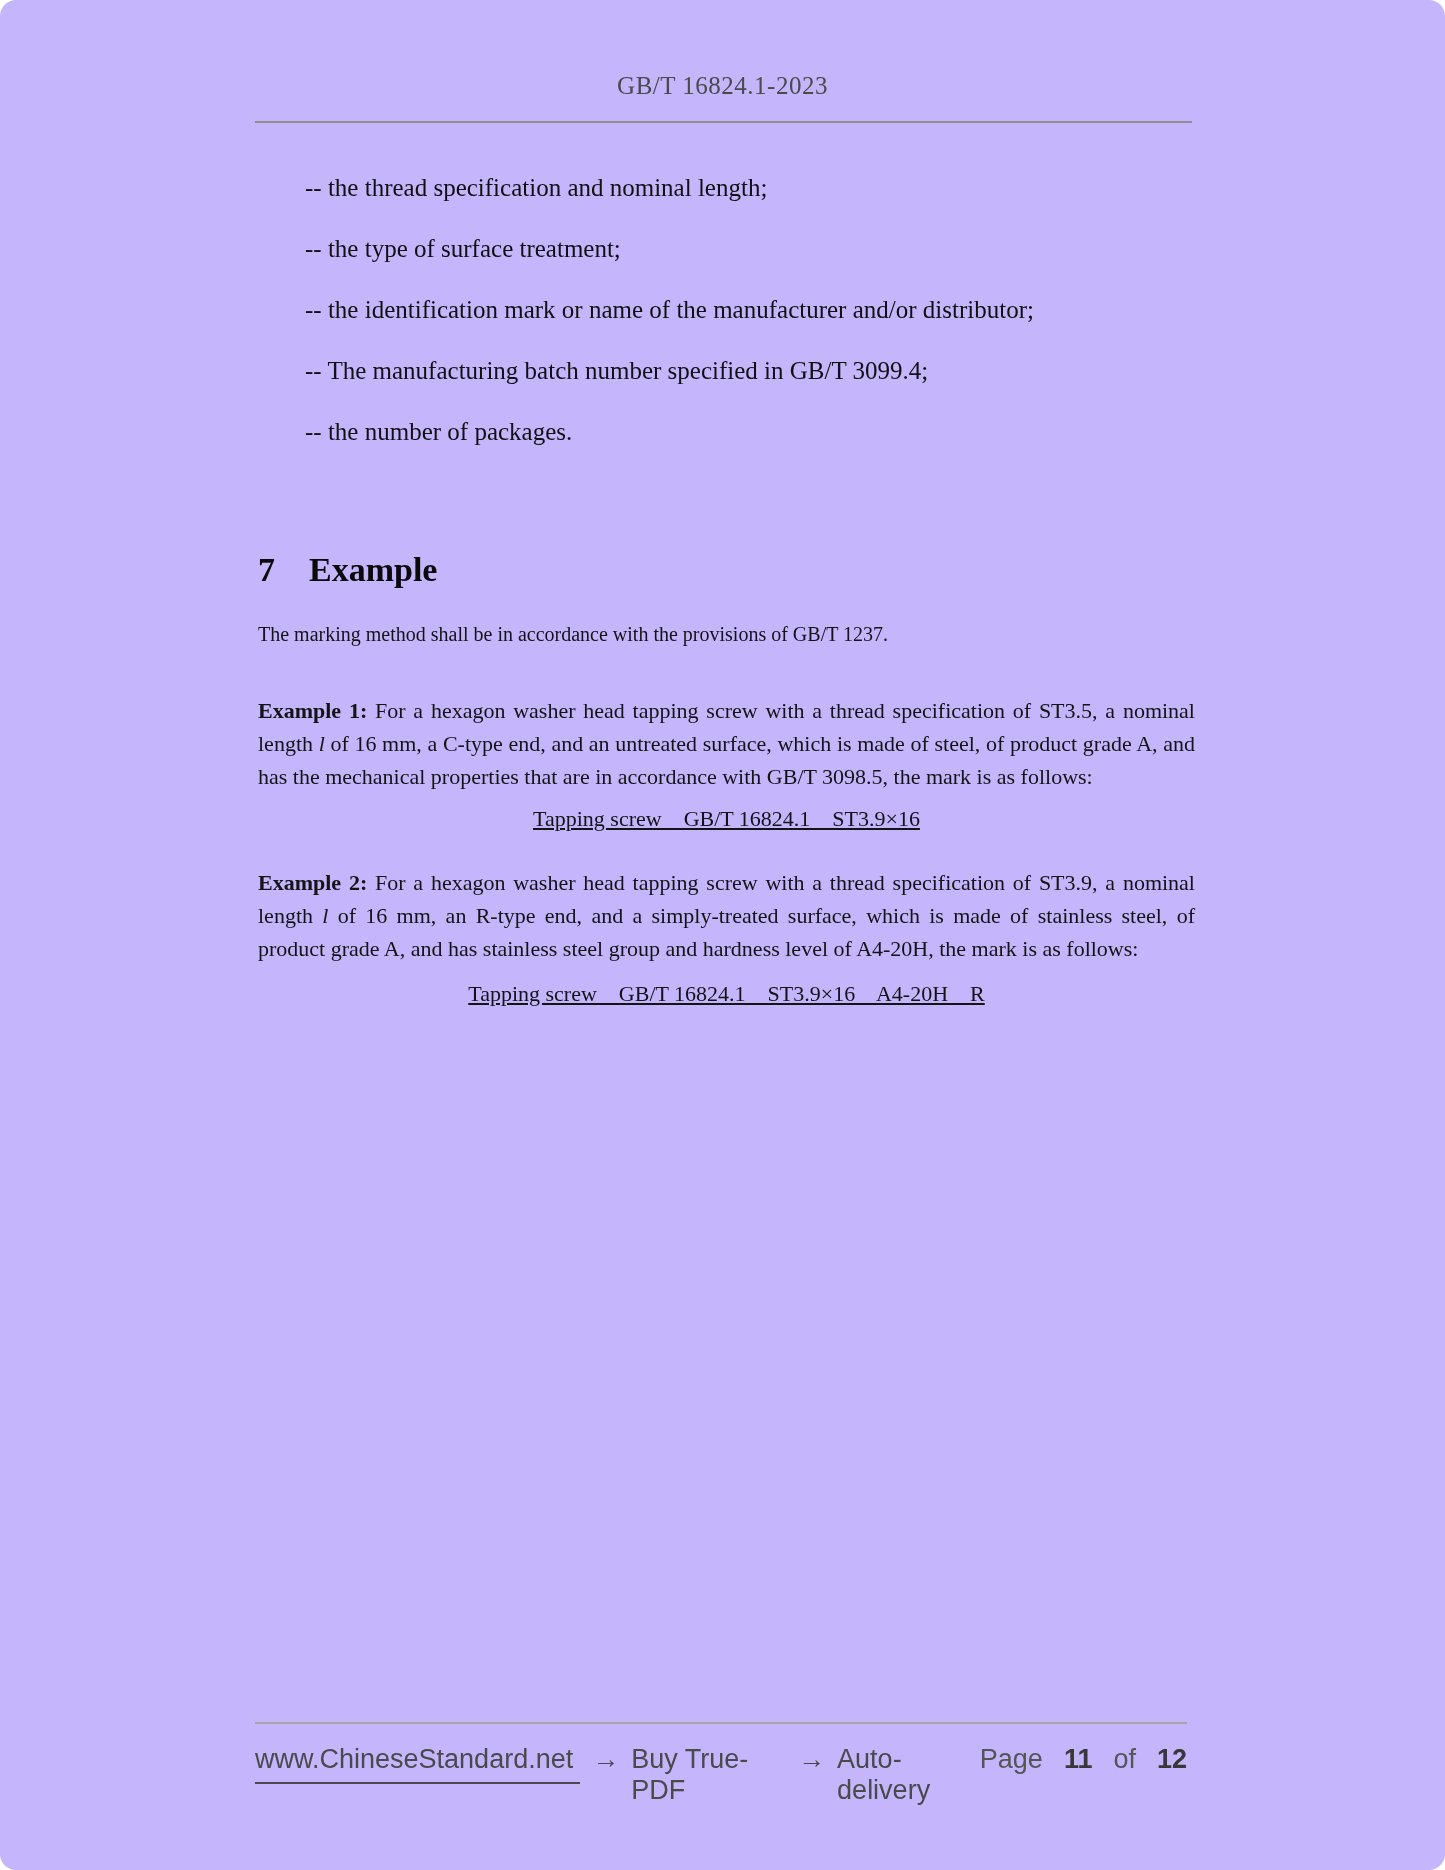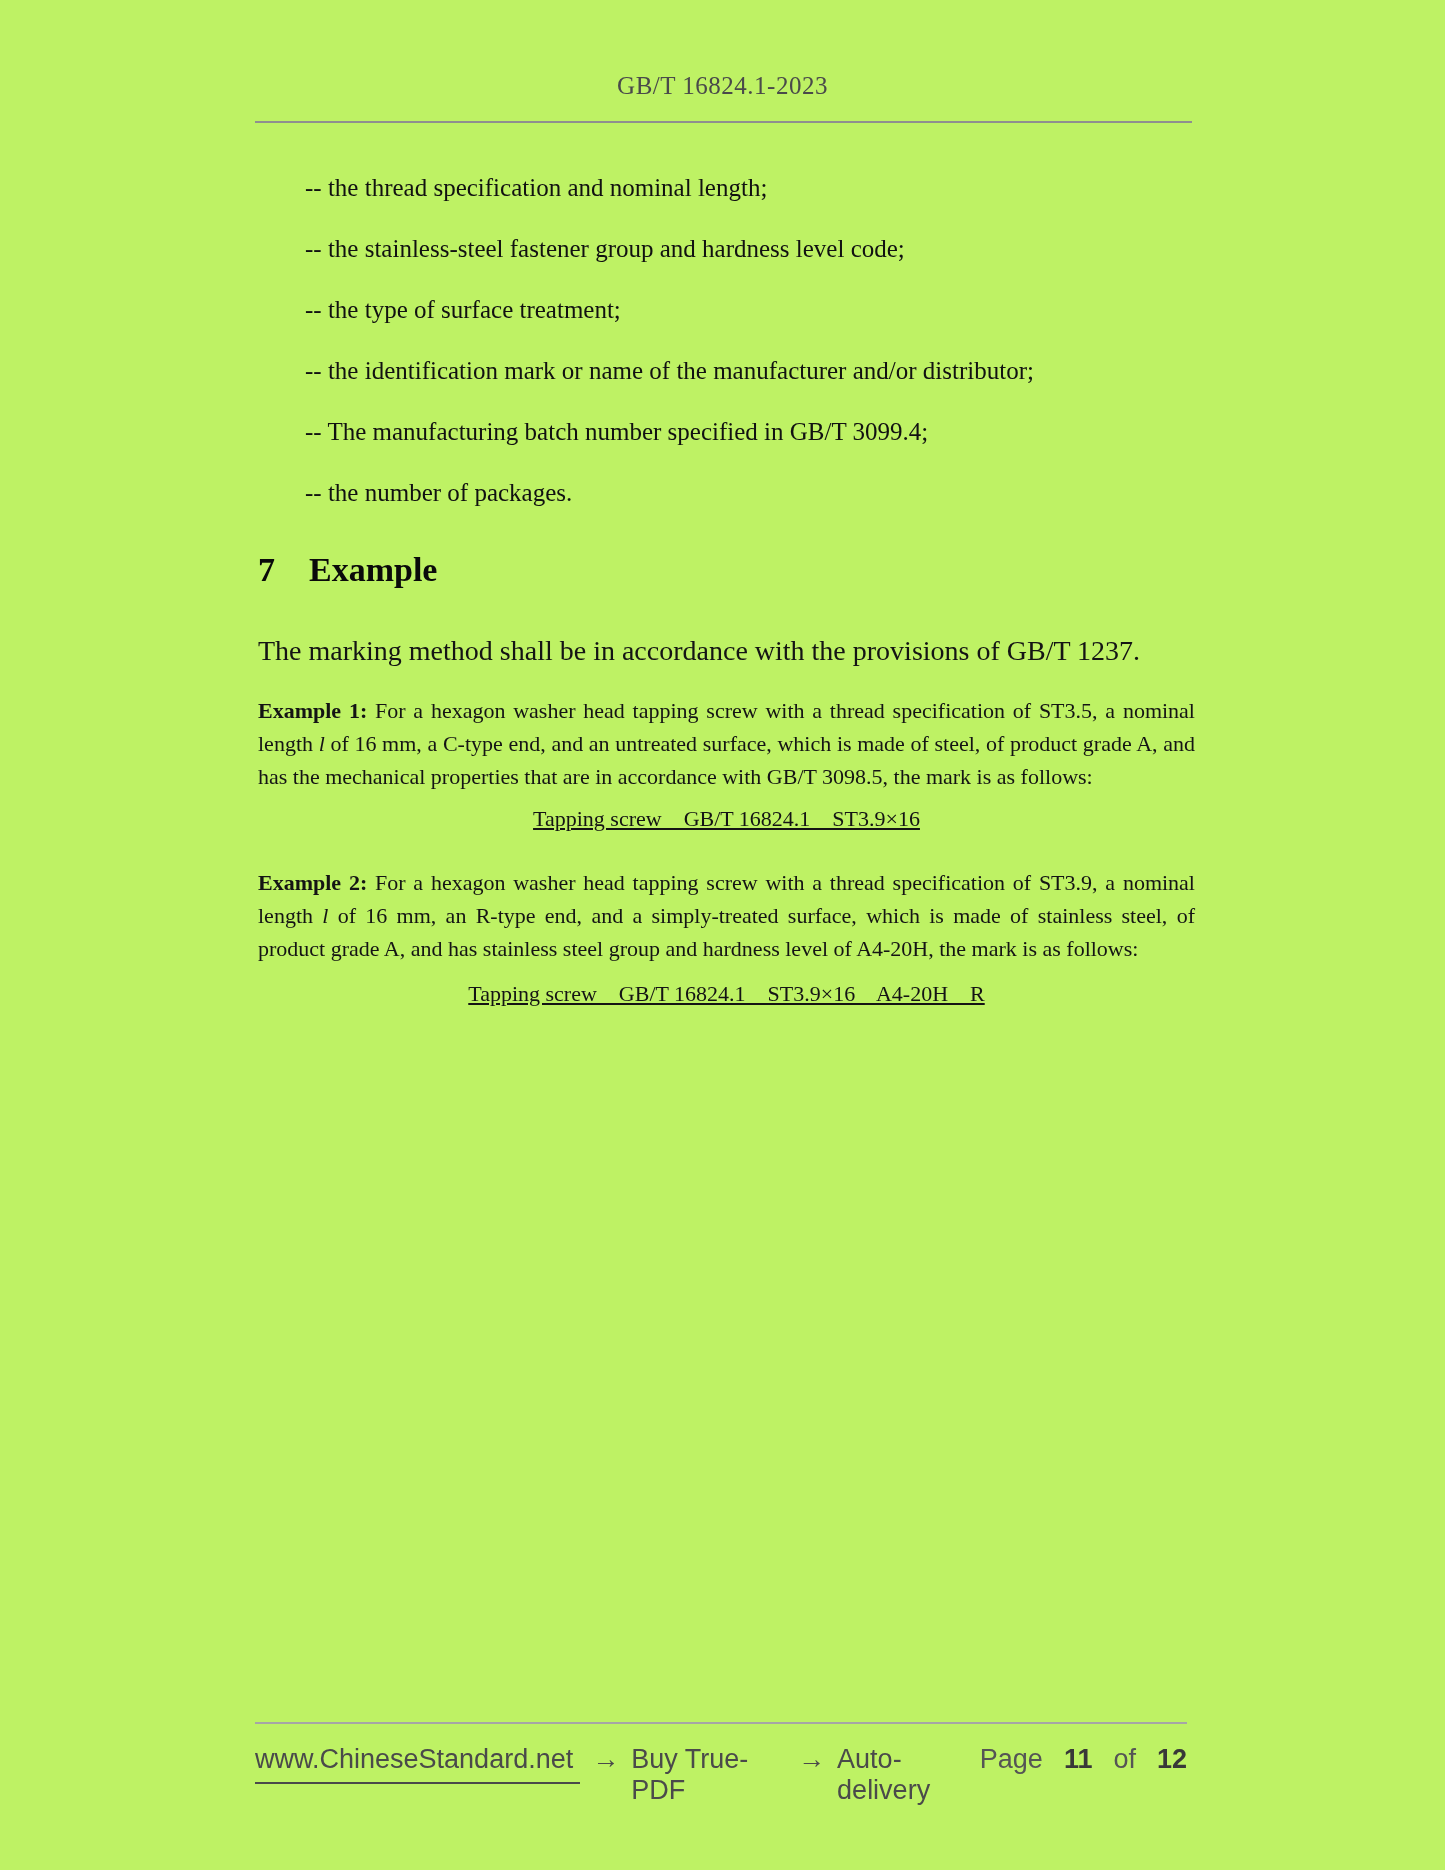--- a/index.html
+++ b/index.html
@@ -8,21 +8,22 @@
     width: 1445px;
     height: 1870px;
     position: relative;
     font-family: "Liberation Serif", "DejaVu Serif", serif;
     color: #141414;
     overflow: hidden;
   }
   .page {
     position: absolute;
     inset: 0;
-    background: #bef264;
+    background: #c4b5fd;
+    border-radius: 16px;
   }
 
   
   .doc-header-title {
     position: absolute;
     top: 72px;
     left: 0;
     width: 100%;
     text-align: center;
     font-size: 25px;
@@ -60,24 +61,24 @@
     align-items: baseline;
     gap: 34px;
     font-size: 34px;
     font-weight: bold;
     color: #0a0a0a;
   }
 
   
   .intro-paragraph {
     position: absolute;
-    top: 637px;
+    top: 620px;
     left: 258px;
     width: 940px;
-    font-size: 28px;
+    font-size: 20px;
     line-height: 28px;
     color: #141414;
   }
 
   
   .example-paragraph {
     position: absolute;
     left: 258px;
     width: 937px;
     font-size: 22px;
@@ -151,21 +152,20 @@
 </head>
 <body>
 
 <div class="page">
 
   <div class="doc-header-title">GB/T 16824.1-2023</div>
   <div class="doc-header-rule"></div>
 
   <div class="req-list">
     <p class="req-item">-- the thread specification and nominal length;</p>
-    <p class="req-item">-- the stainless-steel fastener group and hardness level code;</p>
     <p class="req-item">-- the type of surface treatment;</p>
     <p class="req-item">-- the identification mark or name of the manufacturer and/or distributor;</p>
     <p class="req-item">-- The manufacturing batch number specified in GB/T 3099.4;</p>
     <p class="req-item">-- the number of packages.</p>
   </div>
 
   <div class="section-heading">
     <span>7</span>
     <span>Example</span>
   </div>

